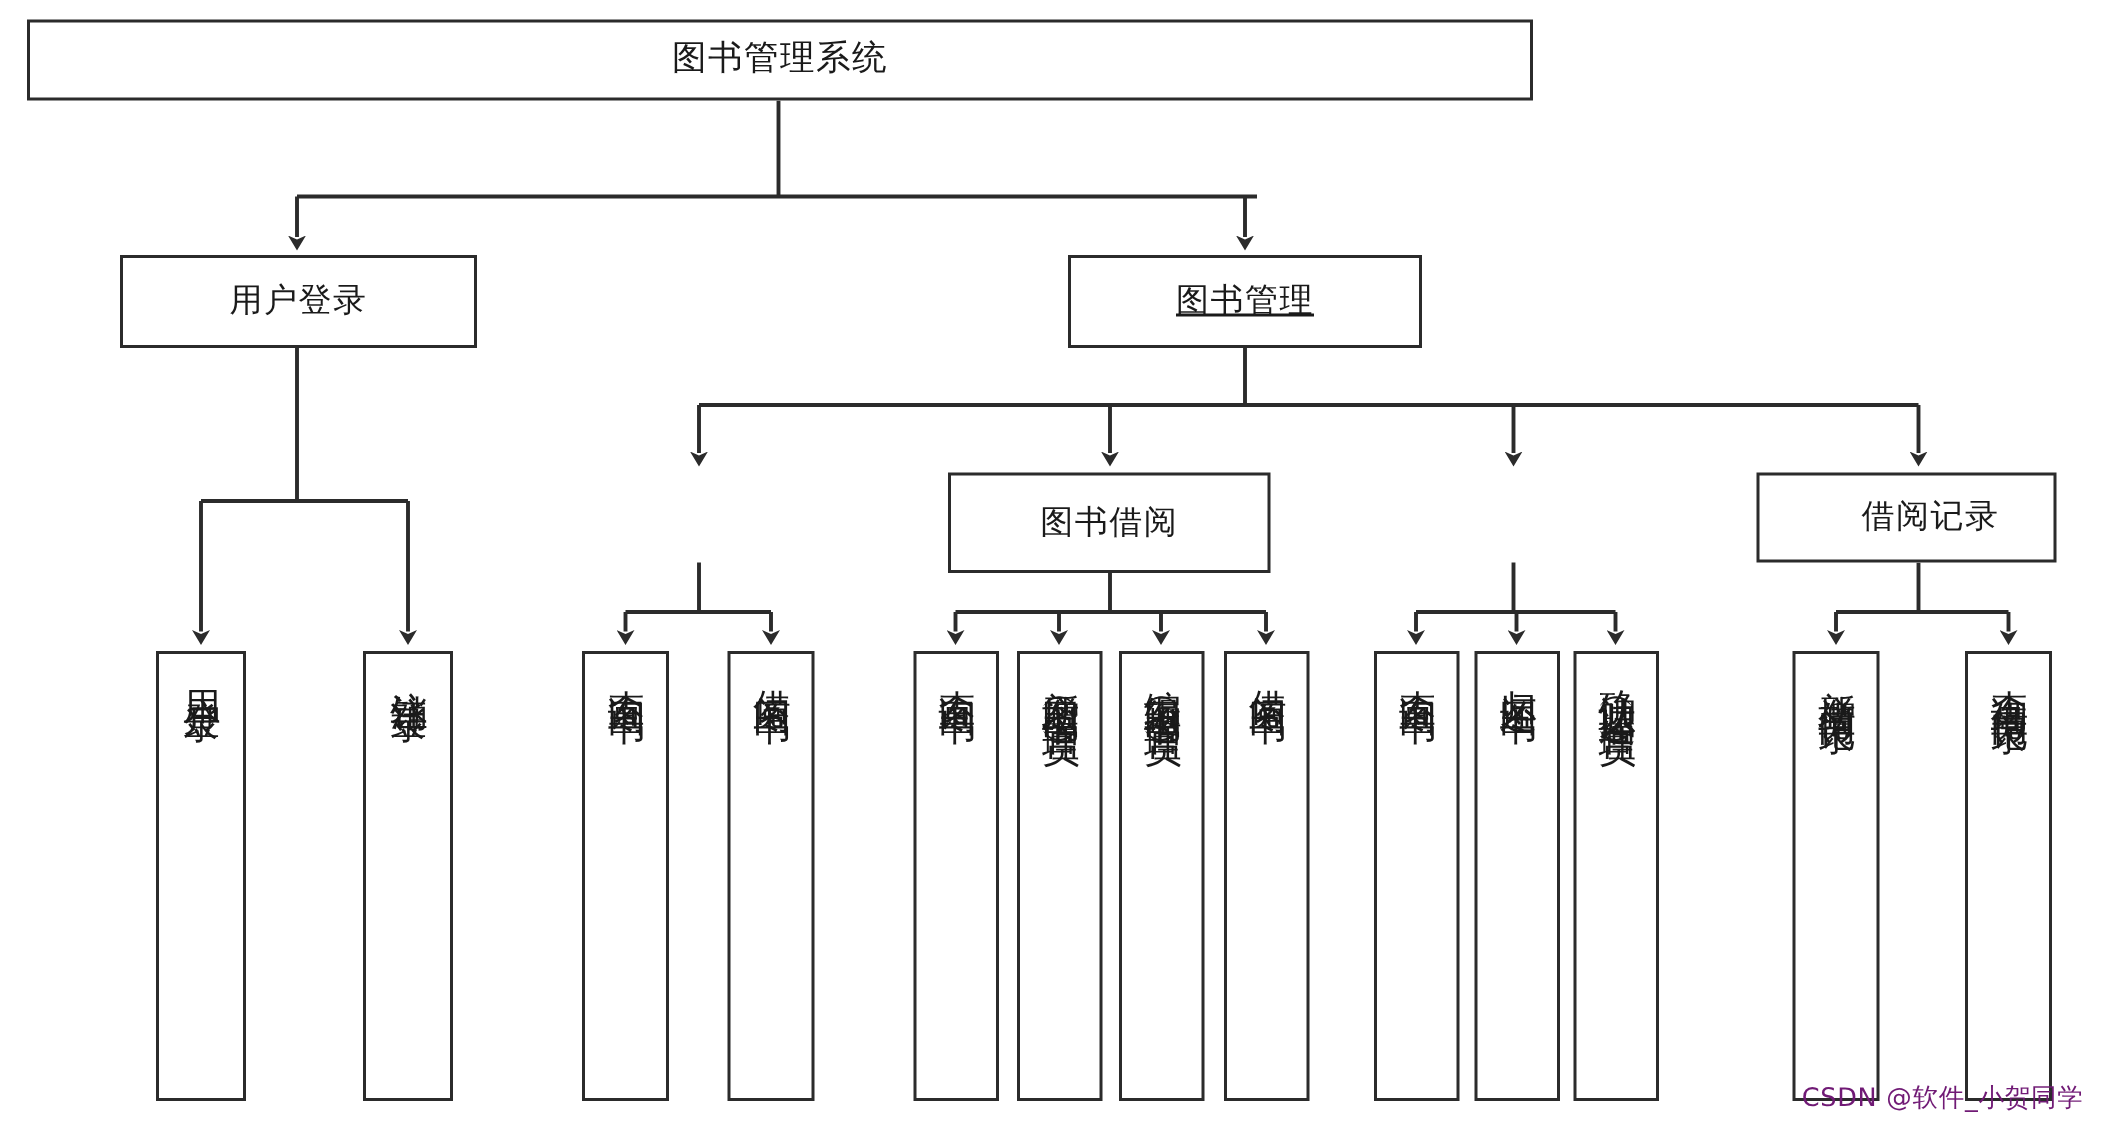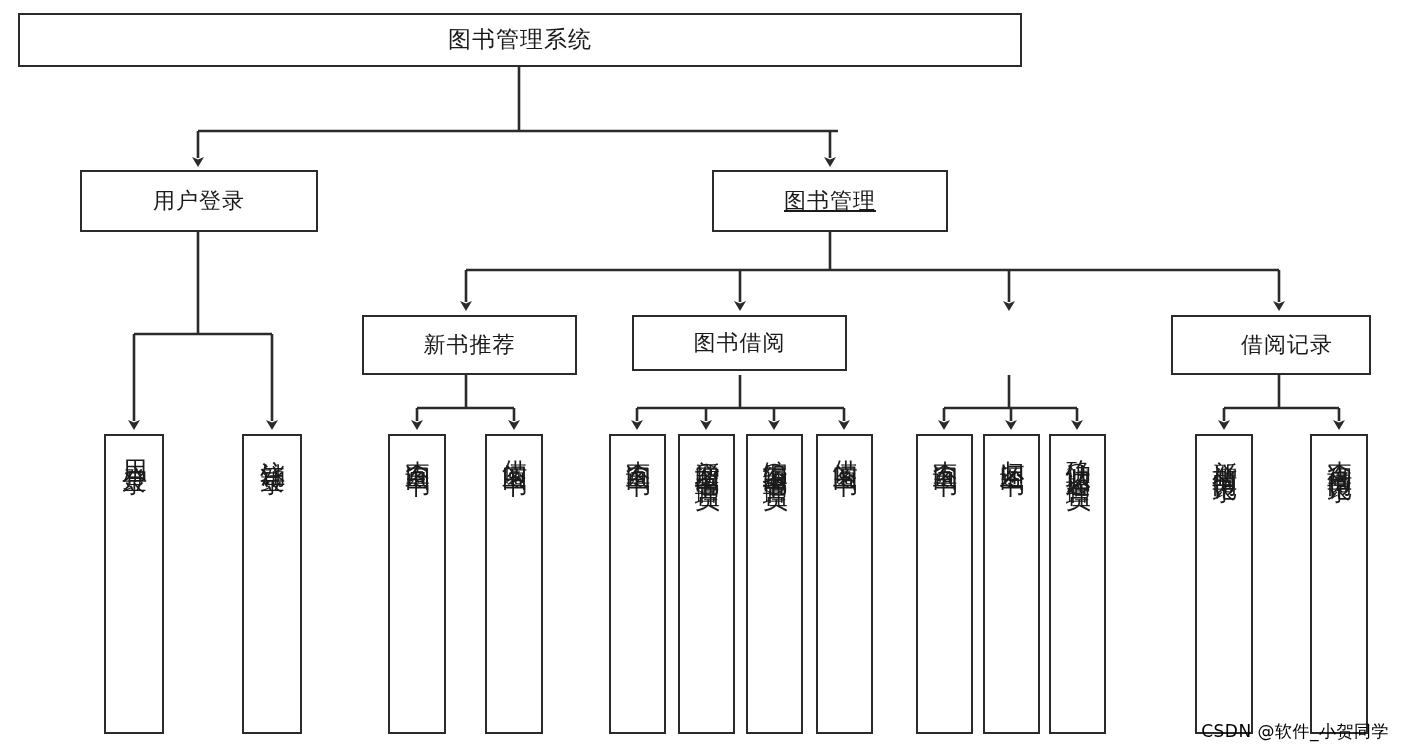--- a/index.html
+++ b/index.html
@@ -63,21 +63,21 @@
     font-size: 25px;
     line-height: 1.05;
     letter-spacing: 4px;
     white-space: nowrap;
   }
   .watermark {
     position: absolute;
     right: 16px;
     bottom: 4px;
     font-size: 17px;
-    color: #000000;
+    color: #701a75;
     letter-spacing: 0.5px;
     z-index: 5;
     white-space: nowrap;
   }
 </style>
 </head>
 <body>
 
 <div id="canvas">
 
@@ -135,24 +135,21 @@
     <span class="label">图书管理系统</span>
   </div>
 
   <div class="node h" style="left:80px; top:170px; width:238px; height:62px;">
     <span class="label">用户登录</span>
   </div>
   <div class="node h" style="left:712px; top:170px; width:236px; height:62px;text-decoration:underline;">
     <span class="label">图书管理</span>
   </div>
 
-  <div class="node h" style="left:362px; top:315px; width:215px; height:60px;">
-    <span class="label">新书推荐</span>
-  </div>
-  <div class="node h" style="left:632px; top:315px; width:215px; height:56px;">
+  <div class="node h" style="left:632px; top:315px; width:215px; height:67px;">
     <span class="label">图书借阅</span>
   </div>
   <div class="node h" style="left:1171px; top:315px; width:200px; height:60px;padding-left:32px;">
     <span class="label">借阅记录</span>
   </div>
 
   <div class="node v" style="left:104px; top:434px; width:60px; height:300px;">
     <span class="label">用户登录</span>
   </div>
   <div class="node v" style="left:242px; top:434px; width:60px; height:300px;">

